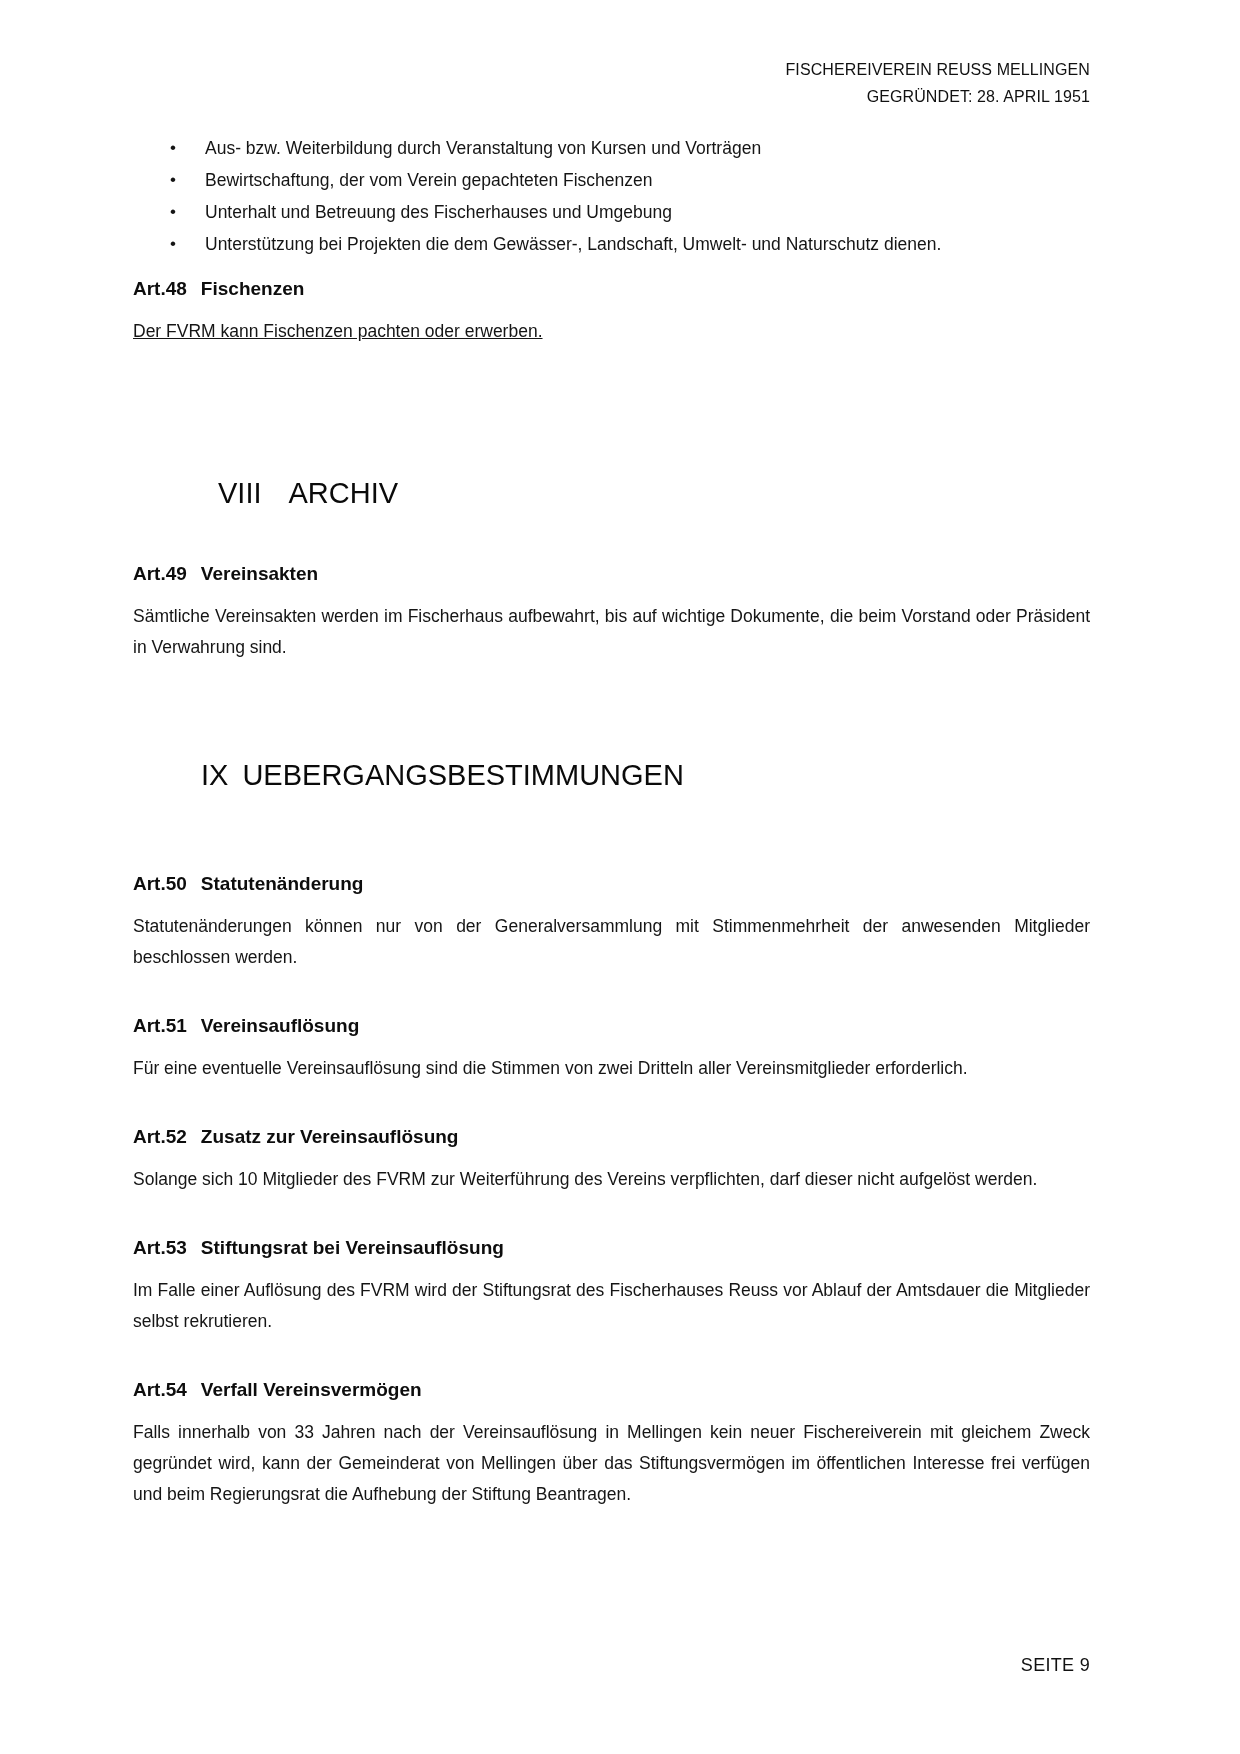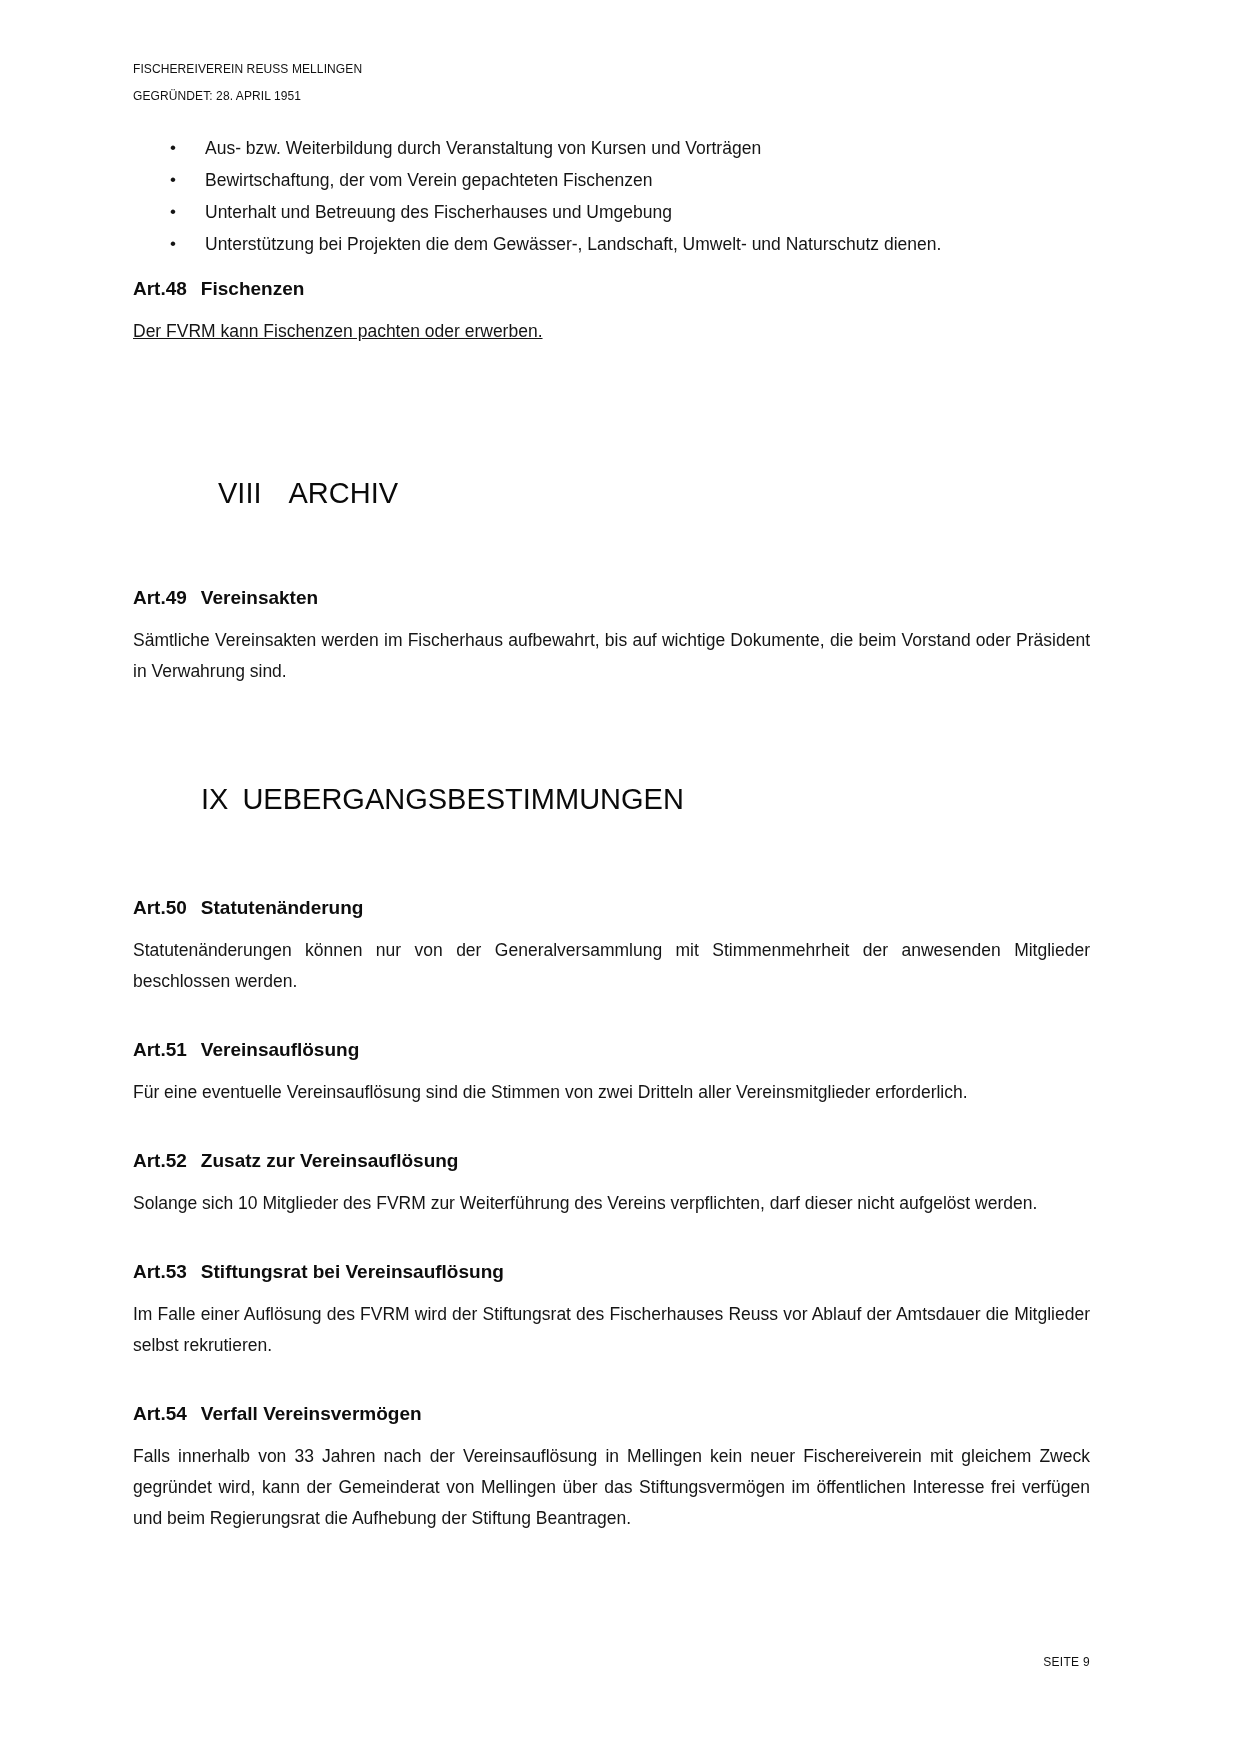--- a/index.html
+++ b/index.html
@@ -11,21 +11,22 @@
   }
   .page {
     position: relative;
     width: 1240px;
     height: 1754px;
     background: #ffffff;
     padding: 56px 150px 0 133px;
     overflow: hidden;
   }
   .doc-header {
-    font-size: 12px;
+    text-align: right;
+    font-size: 16px;
     line-height: 27px;
     letter-spacing: 0.1px;
     color: #111111;
   }
   .bullet-list {
     list-style: none;
     margin-top: 22px;
   }
   .bullet-list li {
     position: relative;
@@ -61,27 +62,27 @@
   .section-heading {
     font-size: 29px;
     font-weight: normal;
     line-height: 40px;
     color: #0a0a0a;
   }
   .section-heading.sec8 { margin-top: 126px; padding-left: 85px; }
   .section-heading.sec9 { margin-top: 92px; padding-left: 68px; }
   .section-heading .tab-wide { margin-right: 27px; }
   .section-heading .tab-narrow { margin-right: 14px; }
-  .h-after-sec8 { margin-top: 72px; }
+  .h-after-sec8 { margin-top: 48px; }
   .h-after-sec9 { margin-top: 76px; }
   .page-footer {
     position: absolute;
     top: 1655px;
     right: 150px;
-    font-size: 12px;
+    font-size: 18px;
     letter-spacing: 0.3px;
     color: #111111;
   }
 </style>
 </head>
 <body>
 
 <div class="page">
 
   <header class="doc-header">

